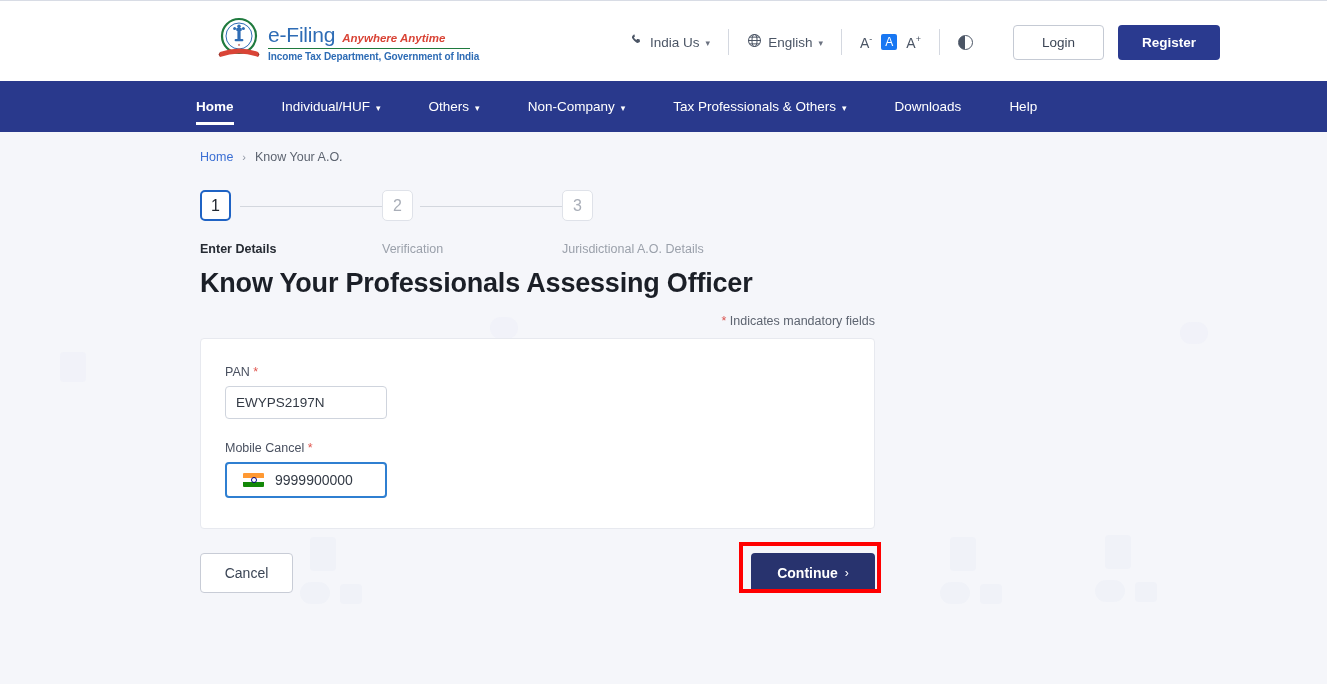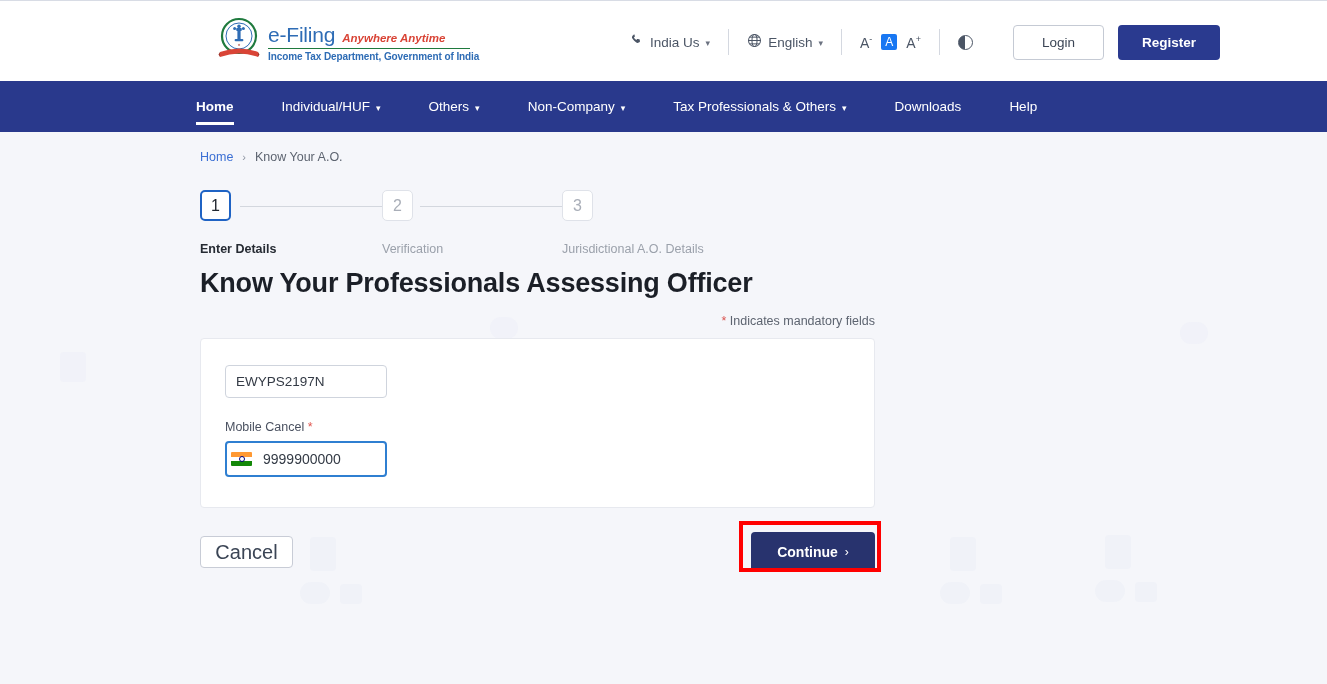--- a/index.html
+++ b/index.html
@@ -271,21 +271,21 @@
     outline: none;
   }
   .mobile-group { margin-top: 22px; }
   .mobile-wrap {
     width: 162px;
     height: 36px;
     border: 2px solid #2f7fd1;
     border-radius: 4px;
     display: flex;
     align-items: center;
-    padding: 0 4px;
+    padding: 0 16px;
     background: #fff;
   }
   .flag {
     width: 21px; height: 14px;
     flex: none;
     position: relative;
     border-radius: 1px;
     overflow: hidden;
     margin-right: 11px;
   }
@@ -312,23 +312,23 @@
     width: 675px;
     display: flex;
     align-items: center;
     justify-content: space-between;
     position: relative;
   }
   .btn-cancel {
     border: 1px solid #c8ccd6;
     background: #ffffff;
     color: #3b4555;
-    font-size: 20px;
-    border-radius: 4px;
-    width: 93px; height: 32px;
+    font-size: 14px;
+    border-radius: 4px;
+    width: 93px; height: 40px;
     cursor: pointer;
     font-family: inherit;
   }
   .continue-wrap { position: relative; }
   .highlight-box {
     position: absolute;
     left: -12px; top: -11px;
     width: 142px; height: 51px;
     border: 4px solid #ff0000;
     pointer-events: none;
@@ -516,20 +516,24 @@
     <div class="page-title">Know Your Professionals Assessing Officer</div>
 
     <div class="mandatory-note">
       <span class="star">*</span>
       <span>Indicates mandatory fields</span>
     </div>
 
     <div class="form-card">
 
       <div class="field-group">
+        <div class="field-label">
+          <span>PAN</span>
+          <span class="star">*</span>
+        </div>
         <input class="text-input" type="text" value="EWYPS2197N" style="">
       </div>
 
       <div class="field-group mobile-group">
         <div class="field-label">
           <span>Mobile Cancel</span>
           <span class="star">*</span>
         </div>
         <div class="mobile-wrap">
           <span class="flag">

